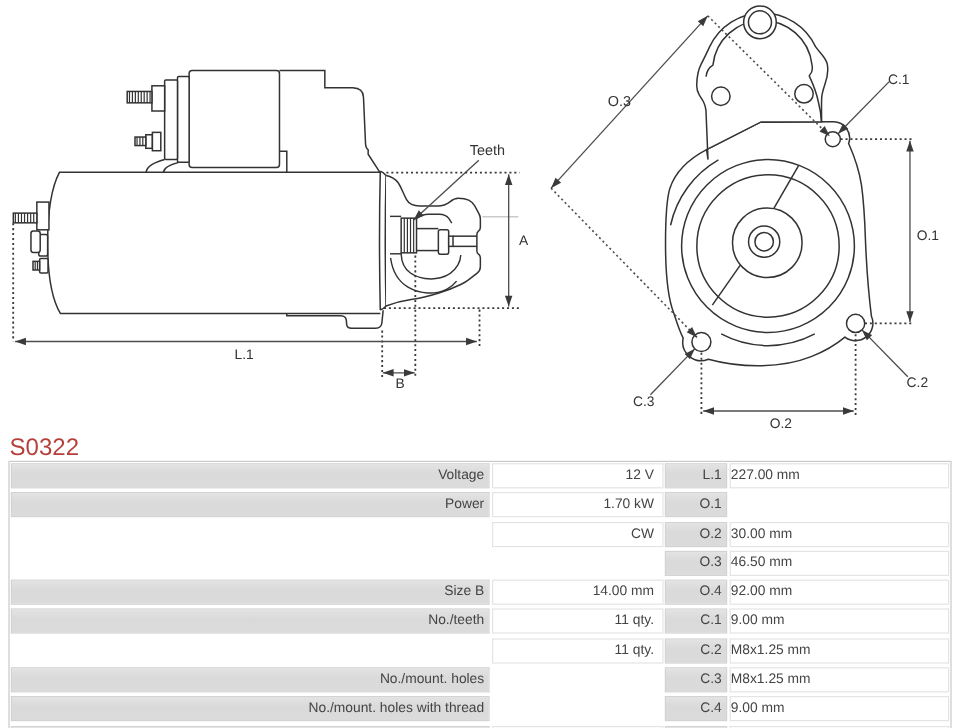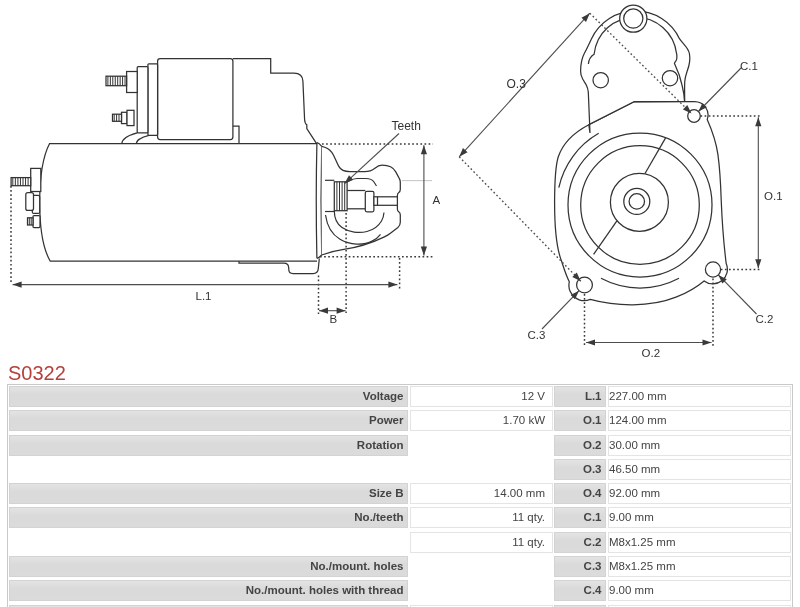--- a/index.html
+++ b/index.html
@@ -5,21 +5,21 @@
   html,body{margin:0;padding:0;background:#ffffff;}
   body{width:800px;height:607px;position:relative;overflow:hidden;
        font-family:"Liberation Sans", sans-serif;}
   #draw{position:absolute;left:0;top:0;}
   #code{position:absolute;left:8px;top:362px;font-size:20px;color:#b5403b;}
   #tbl{position:absolute;left:7px;top:384px;width:784px;height:223px;
        border:1px solid #c9c9c9;background:#ffffff;}
   .row{position:absolute;left:0;width:782px;height:21px;}
   .c{position:absolute;top:0;height:21px;box-sizing:border-box;
      font-size:11.5px;color:#444444;line-height:18.5px;white-space:nowrap;}
-  .g{background:linear-gradient(#e3e3e3,#dadada 40%,#dbdbdb);border:1px solid #d3d3d3;font-weight:bold;}
+  .g{background:linear-gradient(#e3e3e3,#dadada 40%,#dbdbdb);border:1px solid #d3d3d3;}
   .w{background:#ffffff;border:1px solid #e4e4e4;}
   .c1{left:1px;width:399px;text-align:right;padding-right:3.5px;}
   .c2{left:402px;width:142.5px;text-align:right;padding-right:6.5px;padding-left:42px;}
   .c3{left:546px;width:52px;text-align:right;padding-right:3.5px;}
   .c4{left:600px;width:182.5px;padding-right:6px;}
 </style>
 </head>
 <body>
 <div id="draw"><svg width="800" height="360" viewBox="0 0 800 360" font-family="&quot;Liberation Sans&quot;, sans-serif">
 <defs>
@@ -146,24 +146,23 @@
 <div class="row" style="top:0.9px">
       <div class="c g c1">Voltage</div>
       <div class="c w c2">12 V</div>
       <div class="c g c3">L.1</div>
       <div class="c w c4">227.00 mm</div>
     </div>
 <div class="row" style="top:25.2px">
       <div class="c g c1">Power</div>
       <div class="c w c2">1.70 kW</div>
       <div class="c g c3">O.1</div>
-      <div class="c w c4">124.00 mm</div>
     </div>
 <div class="row" style="top:49.5px">
-      <div class="c g c1">Rotation</div>
+      <div class="c w c2">CW</div>
       <div class="c g c3">O.2</div>
       <div class="c w c4">30.00 mm</div>
     </div>
 <div class="row" style="top:73.8px">
       <div class="c g c3">O.3</div>
       <div class="c w c4">46.50 mm</div>
     </div>
 <div class="row" style="top:98.1px">
       <div class="c g c1">Size B</div>
       <div class="c w c2">14.00 mm</div>

